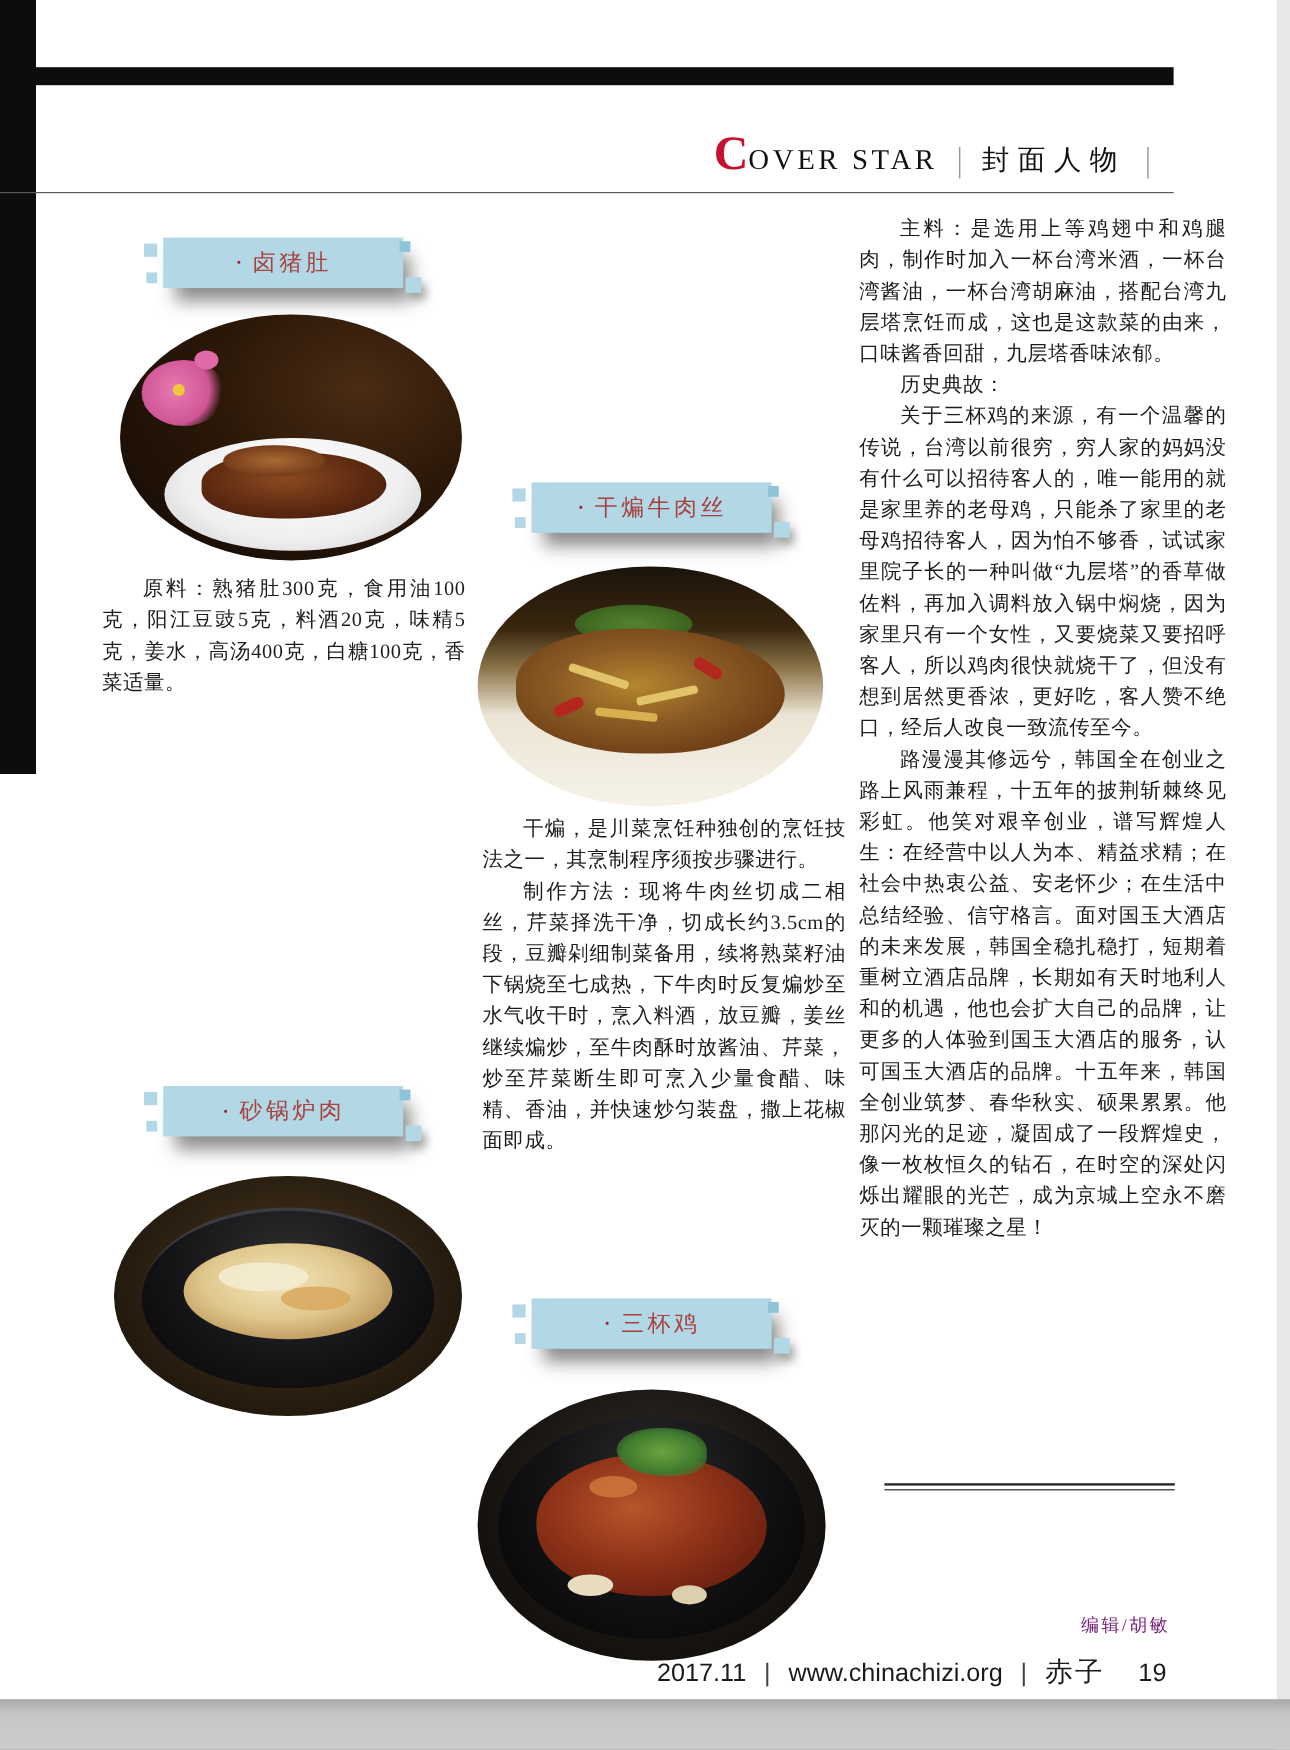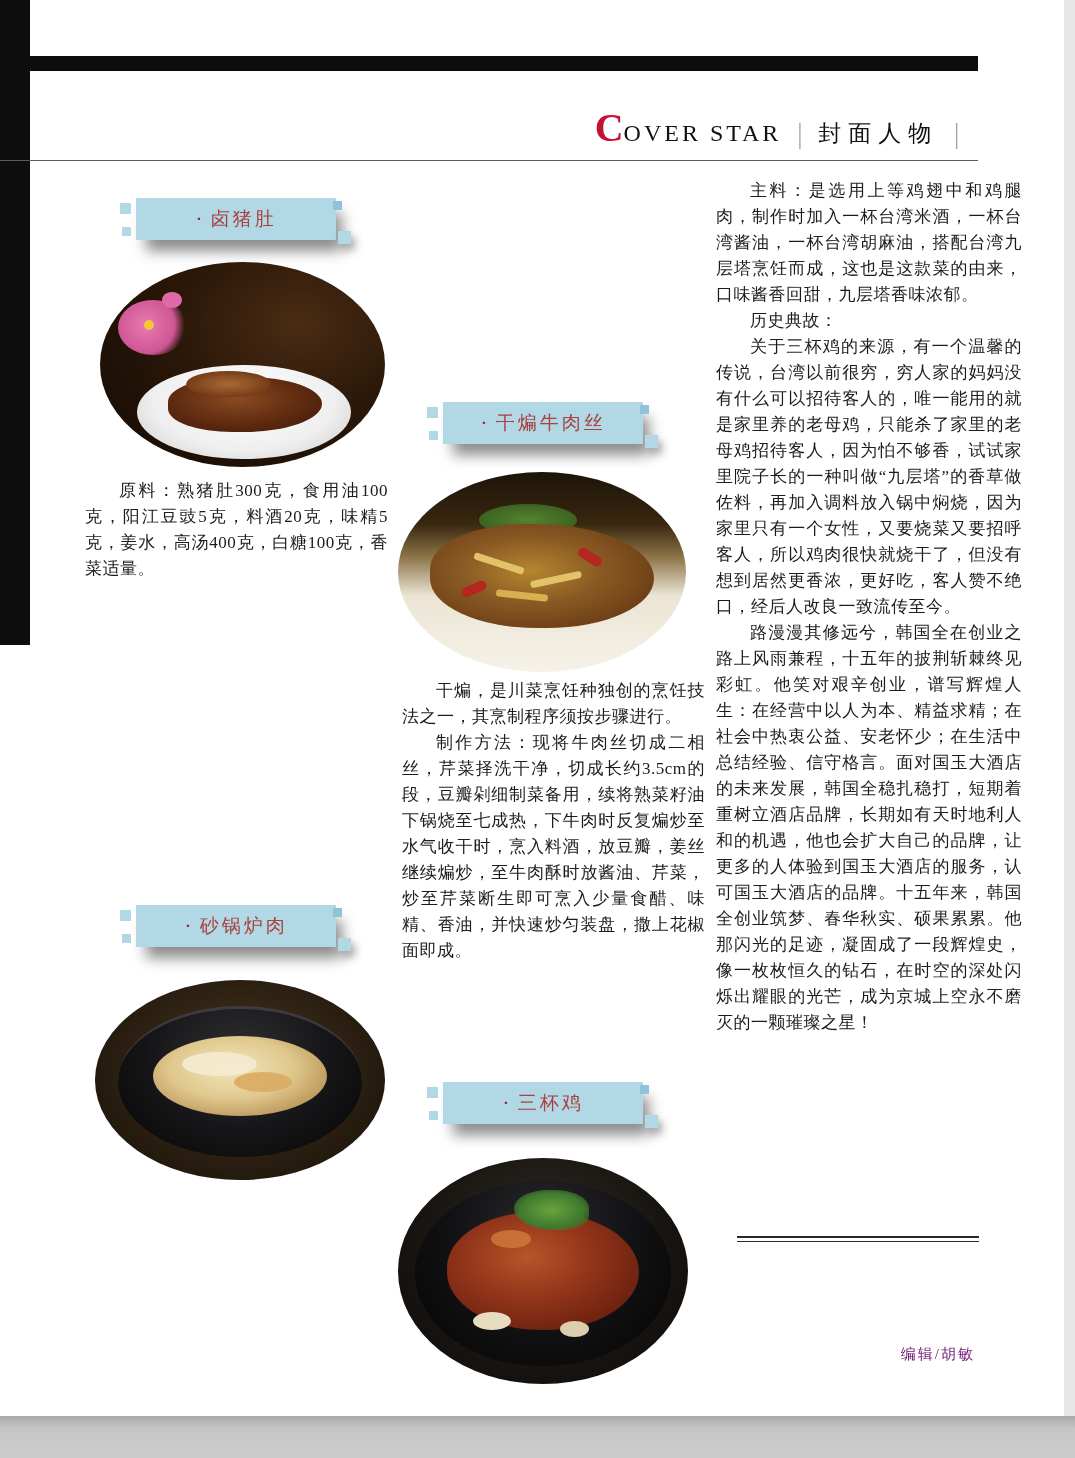--- a/index.html
+++ b/index.html
@@ -203,14 +203,22 @@
     <p>主料：是选用上等鸡翅中和鸡腿肉，制作时加入一杯台湾米酒，一杯台湾酱油，一杯台湾胡麻油，搭配台湾九层塔烹饪而成，这也是这款菜的由来，口味酱香回甜，九层塔香味浓郁。</p>
     <p>历史典故：</p>
     <p>关于三杯鸡的来源，有一个温馨的传说，台湾以前很穷，穷人家的妈妈没有什么可以招待客人的，唯一能用的就是家里养的老母鸡，只能杀了家里的老母鸡招待客人，因为怕不够香，试试家里院子长的一种叫做“九层塔”的香草做佐料，再加入调料放入锅中焖烧，因为家里只有一个女性，又要烧菜又要招呼客人，所以鸡肉很快就烧干了，但没有想到居然更香浓，更好吃，客人赞不绝口，经后人改良一致流传至今。</p>
     <p>路漫漫其修远兮，韩国全在创业之路上风雨兼程，十五年的披荆斩棘终见彩虹。他笑对艰辛创业，谱写辉煌人生：在经营中以人为本、精益求精；在社会中热衷公益、安老怀少；在生活中总结经验、信守格言。面对国玉大酒店的未来发展，韩国全稳扎稳打，短期着重树立酒店品牌，长期如有天时地利人和的机遇，他也会扩大自己的品牌，让更多的人体验到国玉大酒店的服务，认可国玉大酒店的品牌。十五年来，韩国全创业筑梦、春华秋实、硕果累累。他那闪光的足迹，凝固成了一段辉煌史，像一枚枚恒久的钻石，在时空的深处闪烁出耀眼的光芒，成为京城上空永不磨灭的一颗璀璨之星！</p>
   </div>
 
   <div class="double-rule"></div>
 
   <div class="editor">编辑/胡敏</div>
 
+  <div class="footer-line">
+    <span>2017.11</span>
+    <span class="sep">|</span>
+    <span>www.chinachizi.org</span>
+    <span class="sep">|</span>
+    <span class="mag">赤子</span>
+    <span class="pagenum">19</span>
+  </div>
 
 </div>
 
 </body></html>

